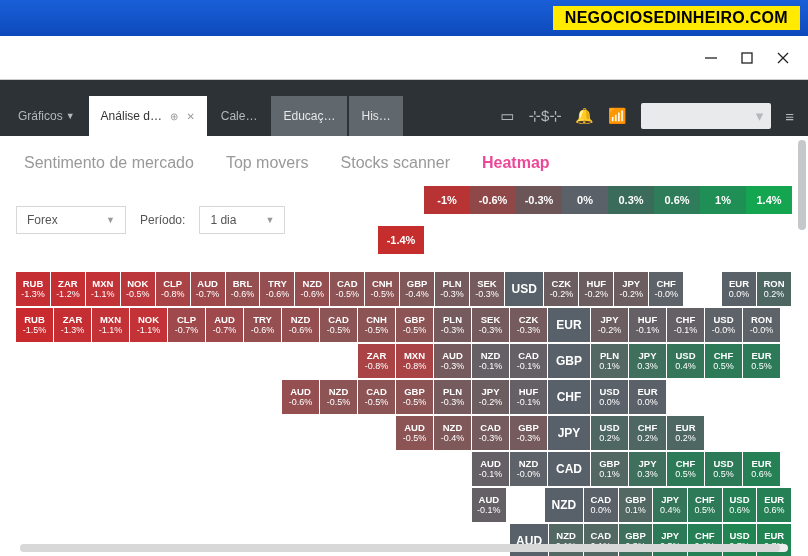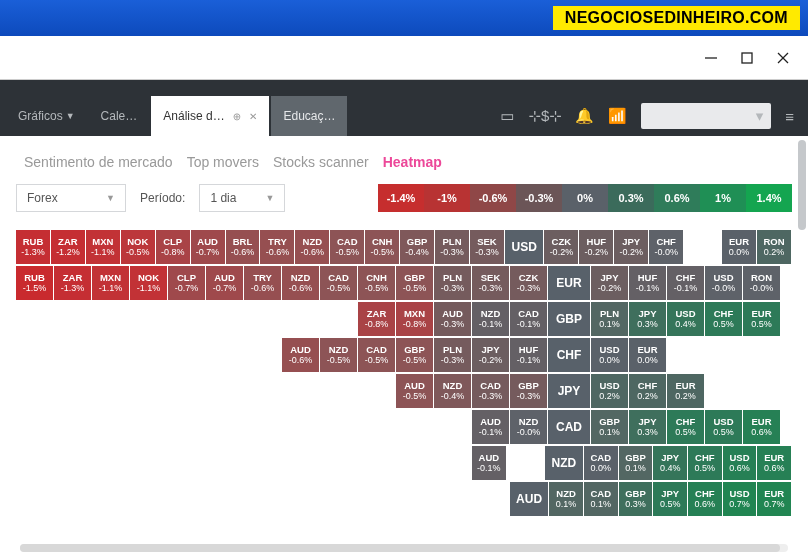--- a/index.html
+++ b/index.html
@@ -14,21 +14,21 @@
 .tab.dim{color:#b4b8bb}
 .tab .caret{margin-left:3px;font-size:9px}
 .tab.active{background:#fff;color:#333}
 .tab.lightgray{background:#60676d;color:#e5e7e9}
 .tab-close{font-size:10px;color:#999;margin-left:8px}
 .icon-cluster{display:flex;align-items:center;margin-left:auto;gap:14px;padding:0 8px}
 .icon-cluster span{color:#b4b8bb;font-size:15px;cursor:pointer}
 .acct-pill{background:#e9eaec;width:130px;height:26px;border-radius:2px;display:flex;align-items:center;padding:0 8px;color:#888;font-size:11px;cursor:pointer}
 .burger{color:#b4b8bb;font-size:18px;cursor:pointer}
 .content{padding:0 16px}
-.subtabs{display:flex;gap:14px;padding:18px 8px 14px;font-size:14px}
+.subtabs{display:flex;gap:32px;padding:18px 8px 14px;font-size:16px}
 .subtab{color:#999;cursor:pointer}
 .subtab.active{color:#ec4899;font-weight:bold}
 .controls{display:flex;align-items:center;gap:14px;margin-bottom:18px}
 .select{border:1px solid #d5d7da;padding:6px 10px;font-size:12px;color:#555;display:flex;align-items:center;justify-content:space-between;cursor:pointer;background:#fff}
 .select .caret{color:#999;font-size:9px}
 .label{font-size:12px;color:#555}
 .scale{display:flex;margin-left:auto}
 .scale-cell{width:46px;height:28px;display:flex;align-items:center;justify-content:center;color:#fff;font-size:11px;font-weight:bold}
 .heatmap{position:relative;padding-bottom:16px;overflow-x:auto}
 .row{display:flex;margin-bottom:2px}
@@ -67,30 +67,33 @@
     </span>
 </div>
 
 <div class="appbar"></div>
 
 <div class="main-tabs">
   <div class="tab dim">
       <span>Gráficos</span>
       <span class="caret">▼</span>
     </div>
-  <div class="tab dim">
-      <span>Cale…</span>
-    </div>
   <div class="tab active">
       <span>Análise d…</span>
       <span class="tab-close">⊕</span>
       <span class="tab-close">✕</span>
     </div>
+  <div class="tab dim">
+      <span>Cale…</span>
+    </div>
   <div class="tab lightgray">
       <span>Educaç…</span>
+    </div>
+  <div class="tab lightgray">
+      <span>His…</span>
     </div>
   <div class="icon-cluster">
     <span>▭</span>
     <span>⊹$⊹</span>
     <span>🔔</span>
     <span class="wifi-on">📶</span>
     <div class="acct-pill">
         <span style="margin-left:auto">▾</span>
       </div>
     <span class="burger">≡</span>
@@ -109,21 +112,21 @@
     <div class="select" style="width:110px">
         <span>Forex</span>
         <span class="caret">▼</span>
       </div>
     <span class="label">Período:</span>
     <div class="select" style="width:86px">
         <span>1 dia</span>
         <span class="caret">▼</span>
       </div>
     <div class="scale" id="scale-root">
-        <div class="scale-cell" style="background: rgb(198, 46, 46);">-1.4%</div>
+        <div class="scale-cell" style="background: rgb(198, 46, 46); margin-top: 40px;">-1.4%</div>
         <div class="scale-cell" style="background: rgb(184, 51, 51);">-1%</div>
         <div class="scale-cell" style="background: rgb(143, 71, 71);">-0.6%</div>
         <div class="scale-cell" style="background: rgb(107, 85, 87);">-0.3%</div>
         <div class="scale-cell" style="background: rgb(90, 97, 105);">0%</div>
         <div class="scale-cell" style="background: rgb(59, 107, 91);">0.3%</div>
         <div class="scale-cell" style="background: rgb(47, 124, 90);">0.6%</div>
         <div class="scale-cell" style="background: rgb(31, 143, 85);">1%</div>
         <div class="scale-cell" style="background: rgb(20, 165, 80);">1.4%</div>
       </div>
   </div>

